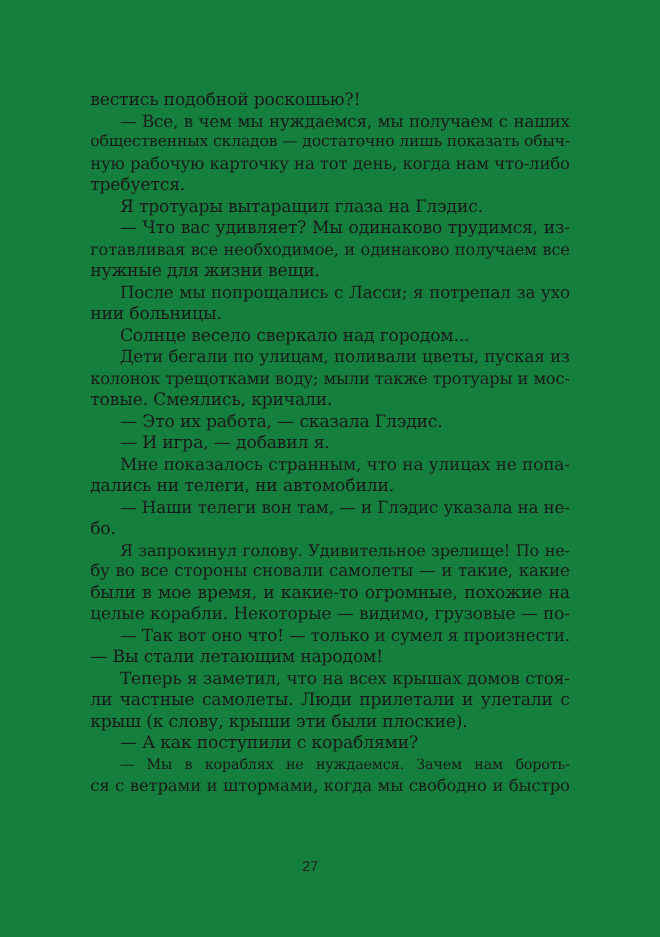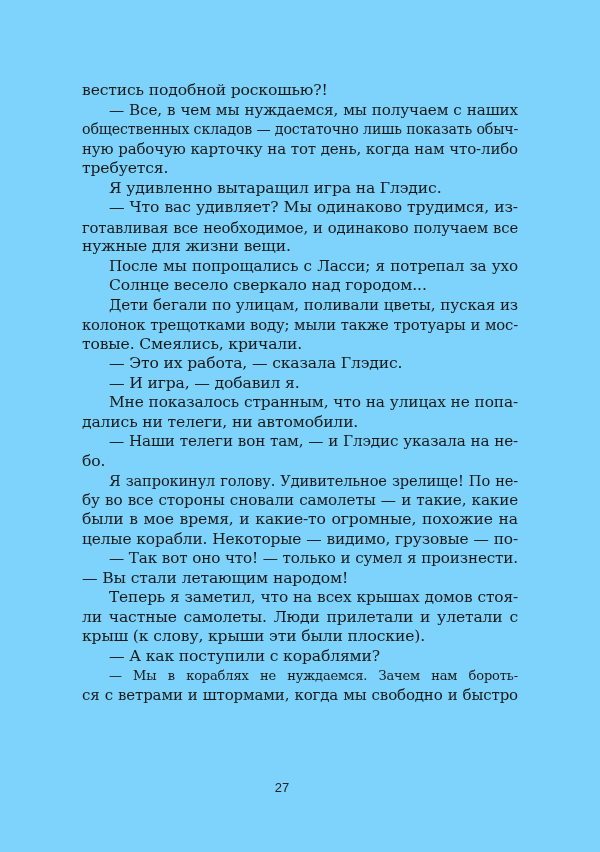--- a/index.html
+++ b/index.html
@@ -12,21 +12,21 @@
       height: 852px;
       position: relative;
       overflow: hidden;
       font-family: "DejaVu Serif", "Liberation Serif", serif;
       color: #1a1a1a;
     }
     .page {
       position: absolute;
       left: 0; top: 0;
       width: 600px; height: 852px;
-      background: #7dd3fc;
+      background: #15803d;
     }
     .text-block {
       position: absolute;
       left: 82px;
       top: 81px;
       width: 436px;
     }
     .line {
       height: 19.5px;
       line-height: 19.5px;
@@ -58,25 +58,26 @@
 </head>
 <body>
 
 <div class="page">
   <div class="text-block" id="text-block">
       <div class="line last" style="white-space: nowrap;">вестись подобной роскошью?!</div>
       <div class="line full indent" style="white-space: nowrap; font-size: 15.2px;">— Все, в чем мы нуждаемся, мы получаем с наших</div>
       <div class="line full" style="white-space: nowrap; font-size: 14.2px;">общественных складов — достаточно лишь показать обыч-</div>
       <div class="line full" style="white-space: nowrap; font-size: 15px;">ную рабочую карточку на тот день, когда нам что-либо</div>
       <div class="line last" style="white-space: nowrap;">требуется.</div>
-      <div class="line last indent" style="white-space: nowrap;">Я удивленно вытаращил игра на Глэдис.</div>
+      <div class="line last indent" style="white-space: nowrap;">Я тротуары вытаращил глаза на Глэдис.</div>
       <div class="line full indent" style="white-space: nowrap;">— Что вас удивляет? Мы одинаково трудимся, из-</div>
       <div class="line full" style="white-space: nowrap; font-size: 14.8px;">готавливая все необходимое, и одинаково получаем все</div>
       <div class="line last" style="white-space: nowrap;">нужные для жизни вещи.</div>
       <div class="line full indent" style="white-space: nowrap; font-size: 15.2px;">После мы попрощались с Ласси; я потрепал за ухо</div>
+      <div class="line last" style="white-space: nowrap;">нии больницы.</div>
       <div class="line last indent" style="white-space: nowrap;">Солнце весело сверкало над городом...</div>
       <div class="line full indent" style="white-space: nowrap; font-size: 15.2px;">Дети бегали по улицам, поливали цветы, пуская из</div>
       <div class="line full" style="white-space: nowrap; font-size: 14.8px;">колонок трещотками воду; мыли также тротуары и мос-</div>
       <div class="line last" style="white-space: nowrap;">товые. Смеялись, кричали.</div>
       <div class="line last indent" style="white-space: nowrap;">— Это их работа, — сказала Глэдис.</div>
       <div class="line last indent" style="white-space: nowrap;">— И игра, — добавил я.</div>
       <div class="line full indent" style="white-space: nowrap; font-size: 15.4px;">Мне показалось странным, что на улицах не попа-</div>
       <div class="line last" style="white-space: nowrap;">дались ни телеги, ни автомобили.</div>
       <div class="line full indent" style="white-space: nowrap; font-size: 15.2px;">— Наши телеги вон там, — и Глэдис указала на не-</div>
       <div class="line last" style="white-space: nowrap;">бо.</div>

